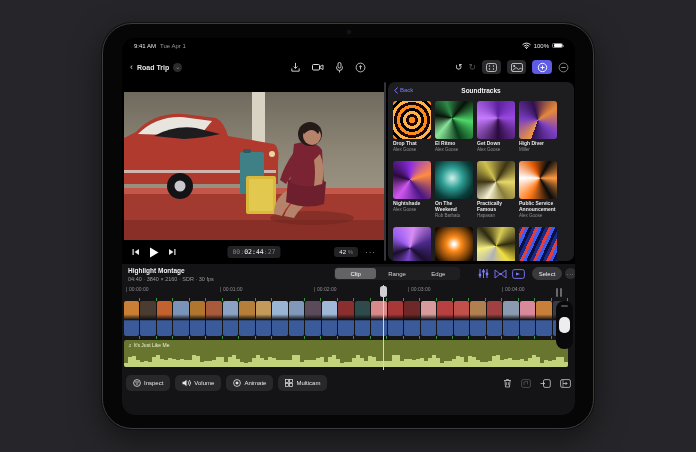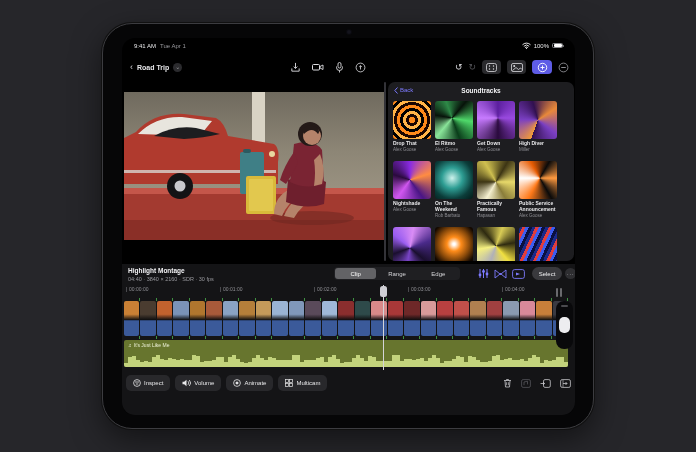--- a/index.html
+++ b/index.html
@@ -242,20 +242,38 @@
         <path d="M164 88 Q186 80 202 90 L200 112 Q182 118 162 110 Z" fill="#6e1f2d"></path>
         <path d="M170 52 Q190 46 198 58 L200 92 Q182 98 166 90 Z" fill="#7a2433"></path>
         <path d="M170 60 Q160 74 156 88 L162 92 Q170 80 174 70 Z" fill="#7a2433"></path>
         <path d="M196 62 Q202 76 198 92 L190 94 Q192 80 190 68 Z" fill="#b5836a"></path>
         <circle cx="186" cy="42" r="12" fill="#241a18"></circle>
         <circle cx="188" cy="44" r="9" fill="#b5836a"></circle>
         <path d="M178 38 Q184 30 194 36 Q196 40 194 42 Q188 34 180 42 Z" fill="#241a18"></path>
       </svg>
     </div>
 
+    <div class="playbar">
+      <div class="transport">
+        <svg class="ic" width="8" height="8" viewBox="0 0 8 8">
+            <rect x="0.5" y="1" width="1.2" height="6" fill="#e8e8ea"></rect>
+            <path d="M7 1 2.5 4 7 7Z" fill="#e8e8ea"></path>
+          </svg>
+        <svg class="ic" width="10" height="11" viewBox="0 0 10 11">
+            <path d="M1 0.5 9.5 5.5 1 10.5Z" fill="#fff"></path>
+          </svg>
+        <svg class="ic" width="8" height="8" viewBox="0 0 8 8">
+            <path d="M1 1 5.5 4 1 7Z" fill="#e8e8ea"></path>
+            <rect x="6.3" y="1" width="1.2" height="6" fill="#e8e8ea"></rect>
+          </svg>
+      </div>
+      <div class="timecode"><span class="dim">00:</span><span>02:44</span><span class="dim">:27</span></div>
+      <div class="speedbox"><span>42</span> <span class="dim">%</span></div>
+      <span class="more">···</span>
+    </div>
 
     <div class="panel-grip"></div>
     <div class="panel">
       <div class="panel-header">
         <span class="back-link">
             <svg class="ic" width="4" height="7" viewBox="0 0 4 7">
               <path d="M3.5 0.5 0.8 3.5 3.5 6.5" stroke="#7d7aff" fill="none" stroke-width="1"></path>
             </svg>
             <span>Back</span>
           </span>

